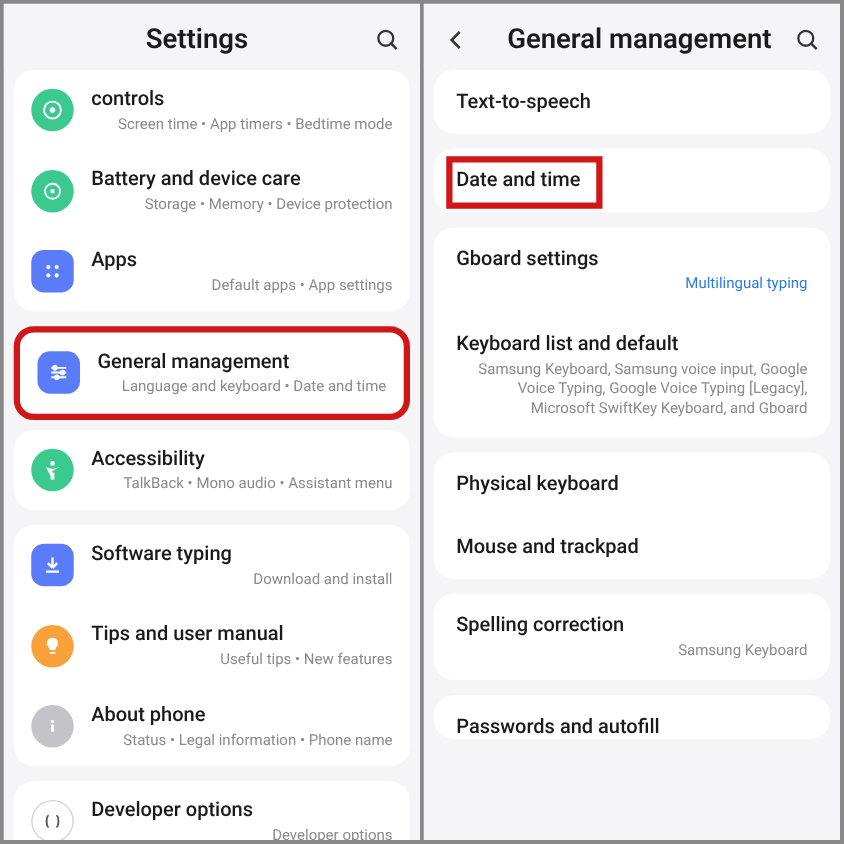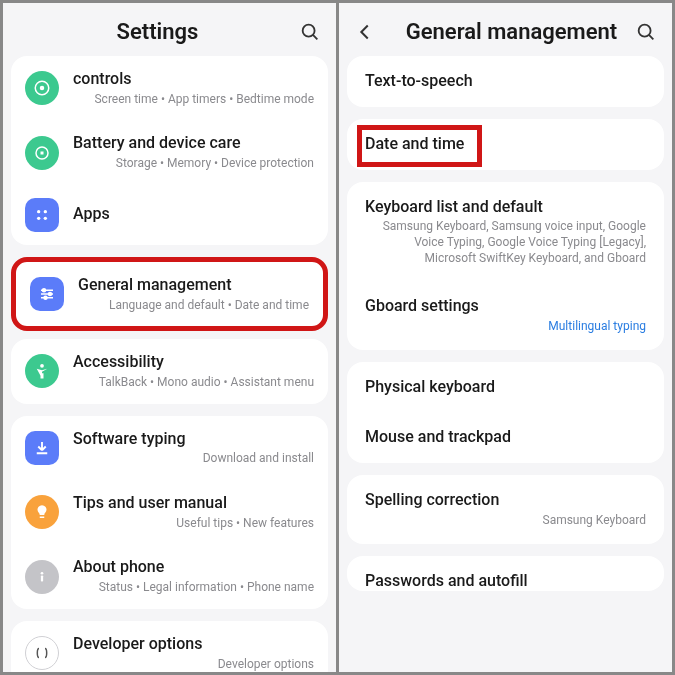--- a/index.html
+++ b/index.html
@@ -75,39 +75,40 @@
         <div class="item-icon ic-apps" style="border-radius:10px">
           <svg width="16" height="16" viewBox="0 0 24 24" fill="#fff">
               <circle cx="7" cy="7" r="2.5"></circle>
               <circle cx="17" cy="7" r="2.5"></circle>
               <circle cx="7" cy="17" r="2.5"></circle>
               <circle cx="17" cy="17" r="2.5"></circle>
             </svg>
         </div>
         <div class="item-text">
           <div class="item-title">Apps</div>
+          <div class="item-sub">Default apps  •  App settings</div>
         </div>
       </div>
     </div>
 
     <div class="card highlight">
       <div class="item tight">
         <div class="item-icon ic-general" style="border-radius:10px">
           <svg width="18" height="18" viewBox="0 0 24 24" fill="none" stroke="#fff" stroke-width="2">
               <line x1="4" y1="7" x2="20" y2="7"></line>
               <line x1="4" y1="12" x2="20" y2="12"></line>
               <line x1="4" y1="17" x2="20" y2="17"></line>
               <circle cx="8" cy="7" r="2" fill="#fff"></circle>
               <circle cx="16" cy="12" r="2" fill="#fff"></circle>
               <circle cx="10" cy="17" r="2" fill="#fff"></circle>
             </svg>
         </div>
         <div class="item-text">
           <div class="item-title">General management</div>
-          <div class="item-sub">Language and default  •  Date and time</div>
+          <div class="item-sub">Language and keyboard  •  Date and time</div>
         </div>
       </div>
     </div>
 
     <div class="card" style="margin-top:-4px">
       <div class="item tight">
         <div class="item-icon ic-access">
           <svg width="18" height="18" viewBox="0 0 24 24" fill="#fff">
               <circle cx="12" cy="5" r="2.5"></circle>
               <path d="M5 9 L12 11 L19 9 L12 13 L12 22 L10 22 L10 15 L14 15 L14 22 L12 22 Z"></path>
@@ -202,30 +203,30 @@
         <div class="highlight-inline"></div>
         <div class="item-text">
           <div class="item-title">Date and time</div>
         </div>
       </div>
     </div>
 
     <div class="card">
       <div class="item no-icon">
         <div class="item-text">
+          <div class="item-title">Gboard settings</div>
+          <div class="item-sub blue">Multilingual typing</div>
+        </div>
+      </div>
+      <div class="item no-icon">
+        <div class="item-text">
           <div class="item-title">Keyboard list and default</div>
           <div class="item-sub">Samsung Keyboard, Samsung voice input, Google Voice Typing, Google Voice Typing [Legacy], Microsoft SwiftKey Keyboard, and Gboard</div>
         </div>
       </div>
-      <div class="item no-icon">
-        <div class="item-text">
-          <div class="item-title">Gboard settings</div>
-          <div class="item-sub blue">Multilingual typing</div>
-        </div>
-      </div>
     </div>
 
     <div class="card">
       <div class="item no-icon">
         <div class="item-text">
           <div class="item-title">Physical keyboard</div>
         </div>
       </div>
       <div class="item no-icon">
         <div class="item-text">

